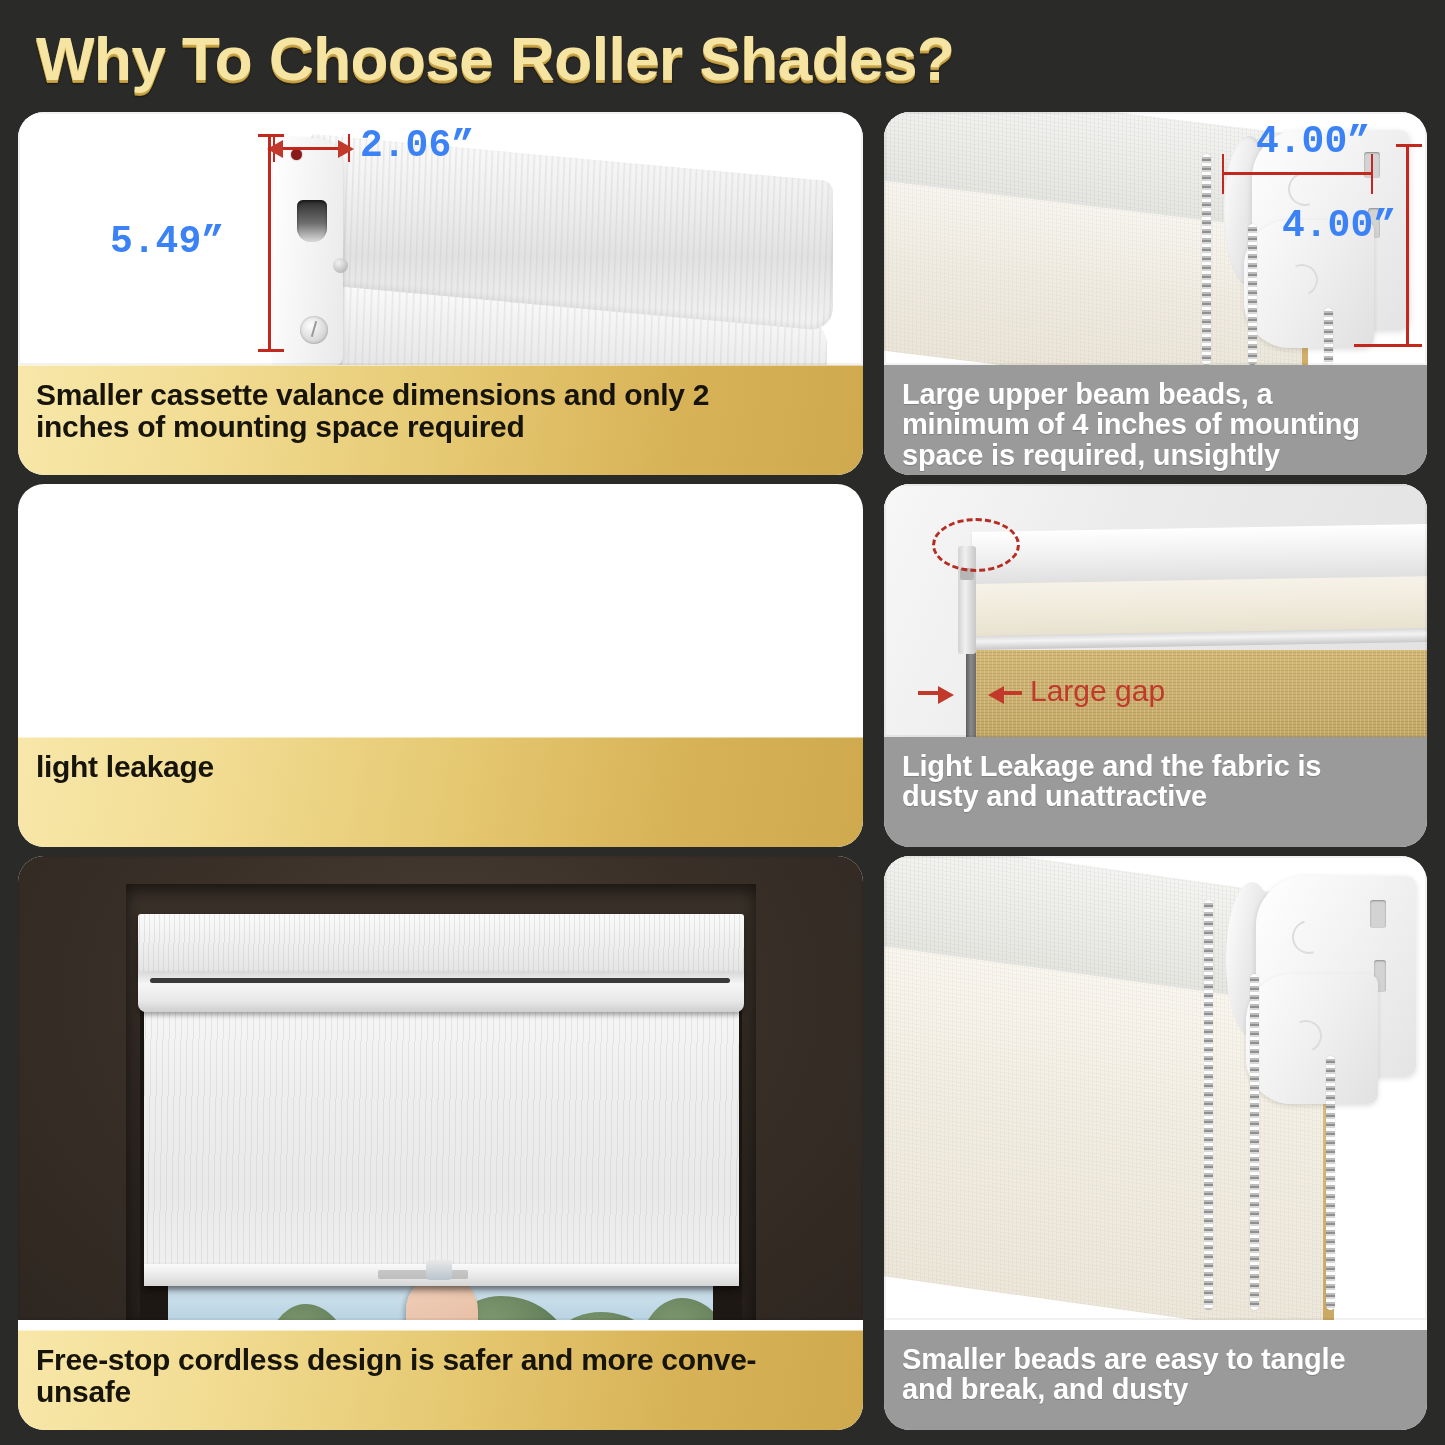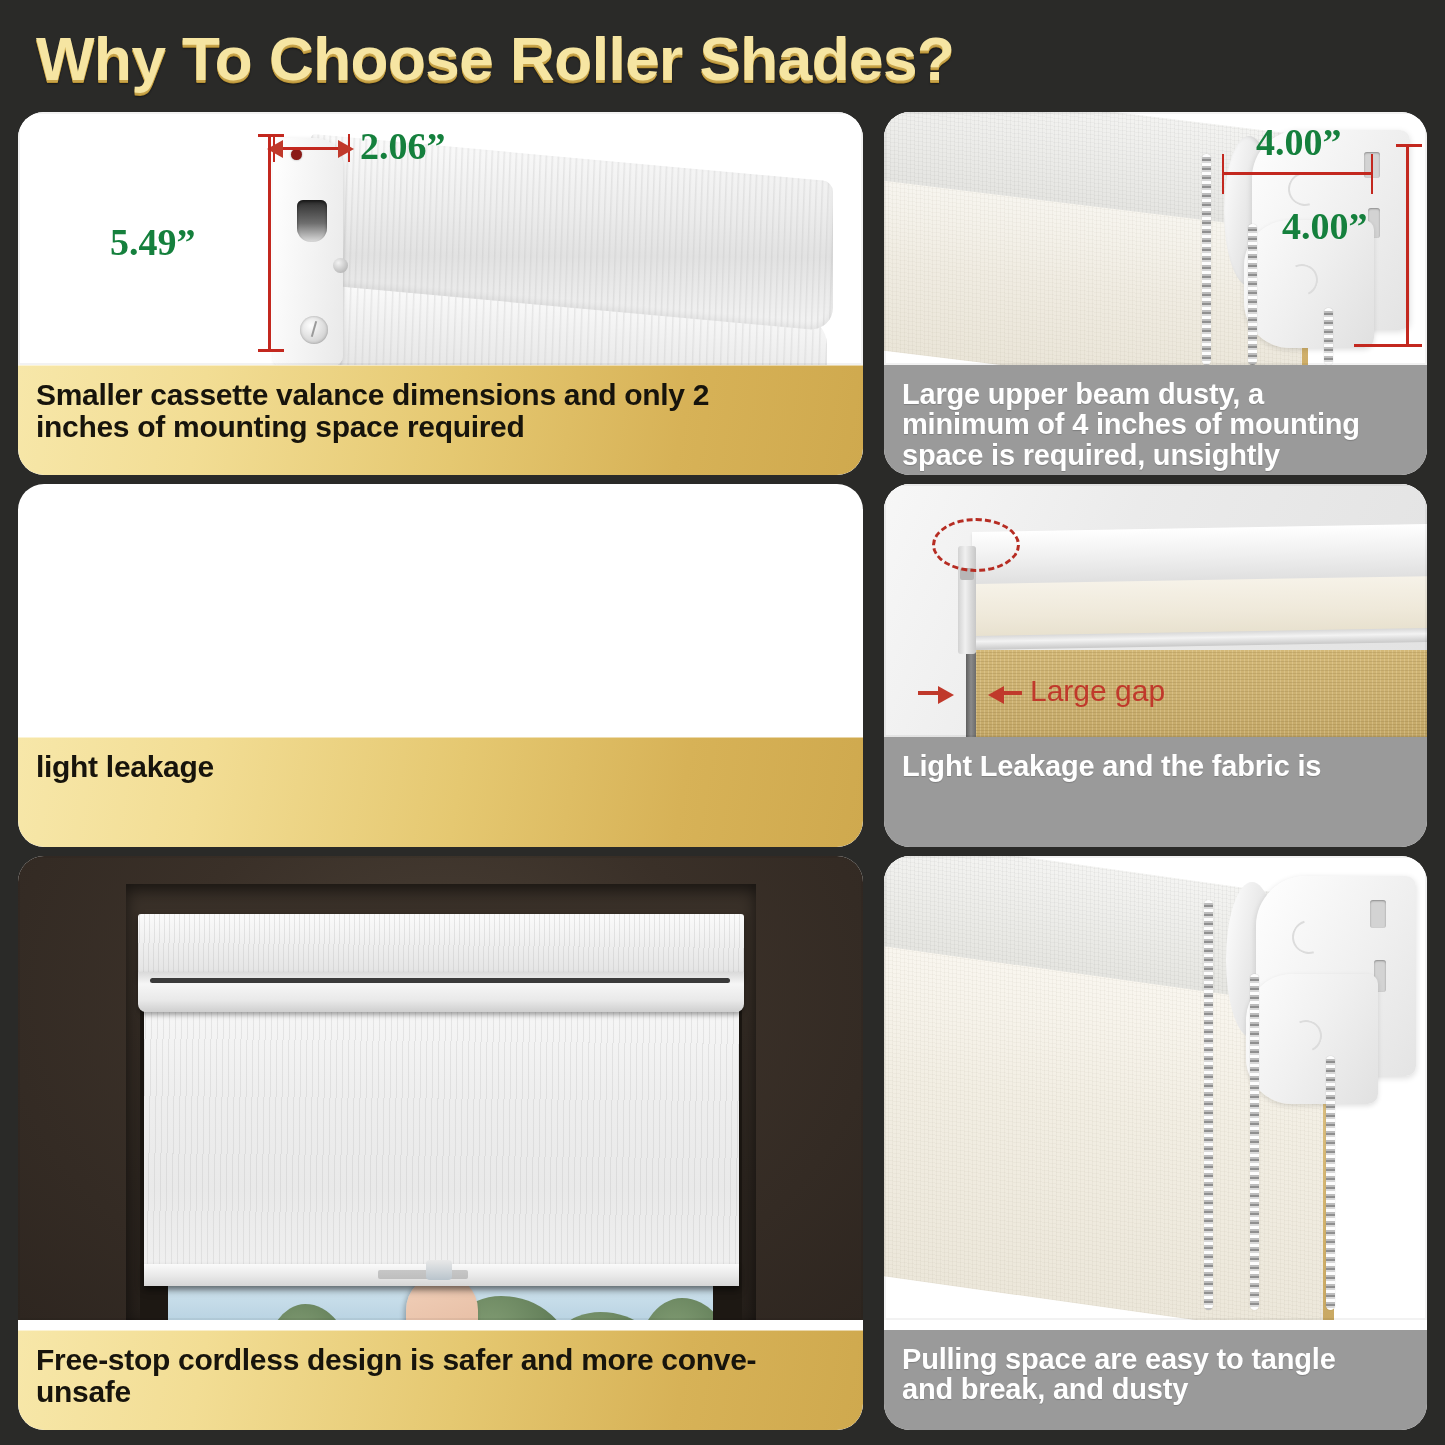--- a/index.html
+++ b/index.html
@@ -193,23 +193,23 @@
   }
   .val-topdot{
     position:absolute;left:18px;top:11px;width:11px;height:11px;border-radius:50%;
     background:#8a1a17;box-shadow:0 0 2px rgba(0,0,0,.4);
   }
 
   
   .dimred { position:absolute; background:#c3281f; }
   .dimlabel {
     position:absolute;
-    color:#15803d;
+    color:#3b82f6;
     font-weight:bold;
-    font-family:Liberation Serif, serif;
+    font-family:Liberation Mono, monospace;
     white-space:nowrap;
   }
 
   
   .p2-bg { background:#ffffff; }
   .beam-fabric-top{
     position:absolute;
     left:-10px; top:26px; width:452px; height:138px;
     background: linear-gradient(180deg,#f3f3f1 0%,#e8e8e5 55%,#dededa 100%);
     transform: skewY(7deg); transform-origin:right top;
@@ -579,21 +579,21 @@
 
         <div class="dimred" style="left:522px; top:32px; width:3px; height:203px;"></div>
         <div class="dimred" style="left:512px; top:32px; width:26px; height:3px;"></div>
         <div class="dimred" style="left:470px; top:232px; width:68px; height:3px;"></div>
         <div class="dimlabel" style="left:398px; top:92px; font-size:38px;">4.00”</div>
 
         <div class="photo-border"></div>
       </div>
 
       <div class="caption gray cap-h-110">
-        <span class="ln">Large upper beam dusty, a</span>
+        <span class="ln">Large upper beam beads, a</span>
         <span class="ln">minimum of 4 inches of mounting</span>
         <span class="ln">space is required, unsightly</span>
       </div>
     </div>
 
     <div class="panel col-l row-2">
 
       <div class="caption gold cap-h-110">
         <span class="ln">light leakage</span>
       </div>
@@ -616,20 +616,21 @@
         <div class="arrow-stem" style="left:34px; top:207px; width:22px;"></div>
         <div class="arrow-l" style="left:104px; top:202px;"></div>
         <div class="arrow-stem" style="left:120px; top:207px; width:18px;"></div>
         <div class="gap-label" style="left:146px; top:190px;">Large gap</div>
 
         <div class="photo-border"></div>
       </div>
 
       <div class="caption gray cap-h-110">
         <span class="ln">Light Leakage and the fabric is</span>
+        <span class="ln">dusty and unattractive</span>
       </div>
     </div>
 
     <div class="panel col-l row-3">
       <div class="photo" style="height:464px">
 
         <div class="p5-wall"></div>
         <div class="p5-recess"></div>
         <div class="p5-inner"></div>
 
@@ -677,19 +678,19 @@
         </div>
 
         <div class="bead-chain" style="left:320px; top:44px; height:410px;"></div>
         <div class="bead-chain" style="left:366px; top:118px; height:336px;"></div>
         <div class="bead-chain" style="left:442px; top:200px; height:254px;"></div>
 
         <div class="photo-border"></div>
       </div>
 
       <div class="caption gray cap-h-100">
-        <span class="ln">Pulling space are easy to tangle</span>
+        <span class="ln">Smaller beads are easy to tangle</span>
         <span class="ln">and break, and dusty</span>
       </div>
     </div>
 
   </div>
 </div>
 
 </body></html>

